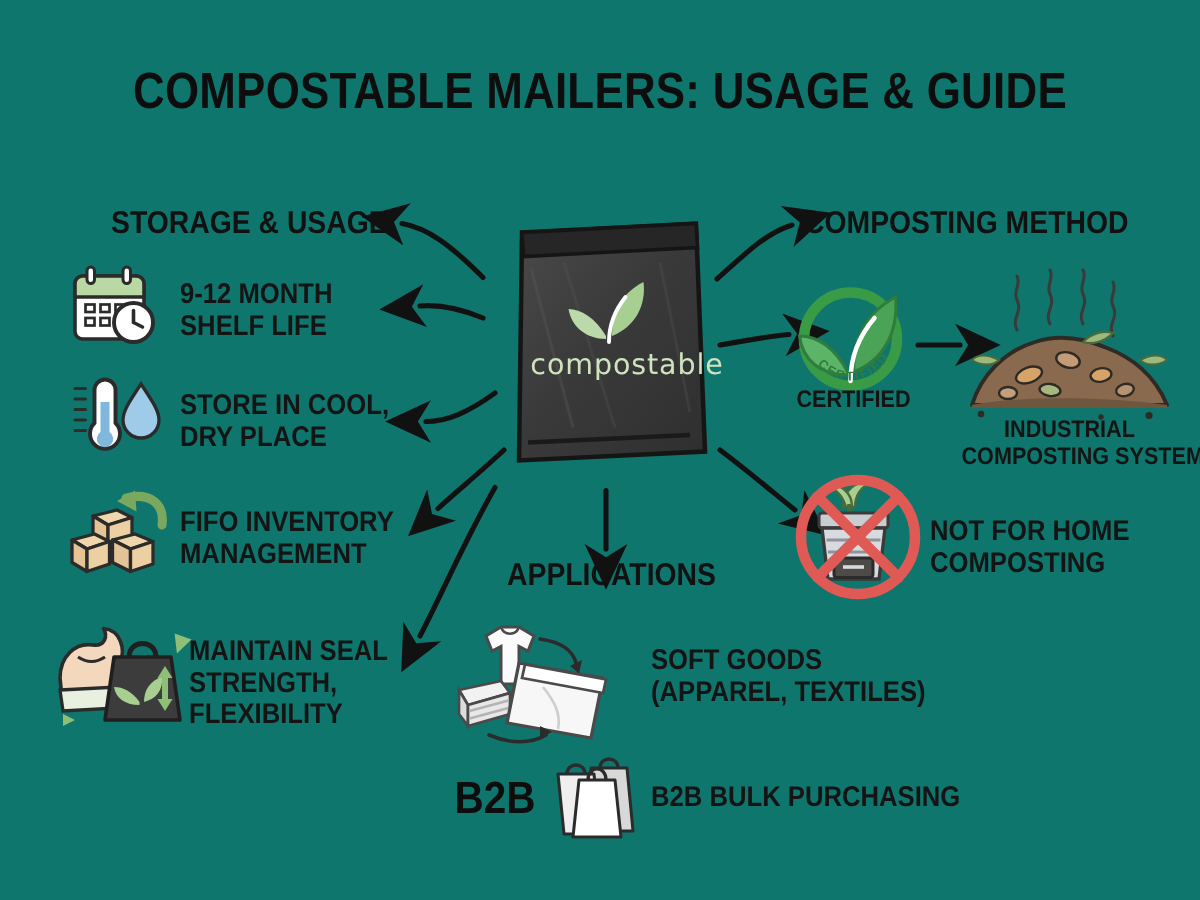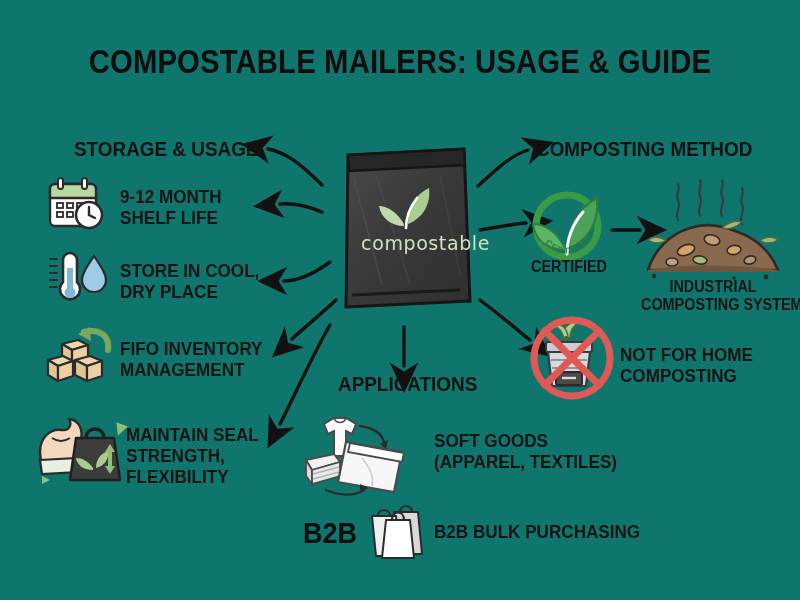--- a/index.html
+++ b/index.html
@@ -128,21 +128,21 @@
     </svg>
   </div>
 
   <div class="abs" style="left:377px; top:182px; width:58px; height:48px;">
     <svg width="58" height="48" viewBox="0 0 58 48">
       <path d="M31,42 C31,28 36,14 52,6 C54,22 46,36 31,42 Z" fill="#a8cf92"></path>
       <path d="M27,42 C20,30 10,24 2,24 C4,36 14,44 27,44 Z" fill="#bcd9a9"></path>
       <path d="M29,46 C29,36 32,26 40,16" stroke="#ffffff" stroke-width="2.6" fill="none" stroke-linecap="round"></path>
     </svg>
   </div>
-  <div class="abs bag-word" style="left:346px; top:232px; width:144px; text-align:right;">compostable</div>
+  <div class="abs bag-word" style="left:346px; top:232px; width:144px; text-align:center;">compostable</div>
 
   <div class="abs section-head" style="left:74px; top:137px;">STORAGE &amp; USAGE</div>
 
   <div class="abs" style="left:44px; top:176px; width:64px; height:56px;">
     <svg width="64" height="56" viewBox="0 0 64 56">
       <rect x="6" y="8" width="46" height="42" rx="5" fill="#ffffff" stroke="#2b2b2b" stroke-width="2.4"></rect>
       <path d="M6,13 a5,5 0 0 1 5,-5 h36 a5,5 0 0 1 5,5 v9 h-46 z" fill="#b9d8a3" stroke="#2b2b2b" stroke-width="2.4"></path>
       <rect x="14" y="2" width="5" height="11" rx="2.5" fill="#ffffff" stroke="#2b2b2b" stroke-width="2"></rect>
       <rect x="38" y="2" width="5" height="11" rx="2.5" fill="#ffffff" stroke="#2b2b2b" stroke-width="2"></rect>
       <g fill="none" stroke="#2b2b2b" stroke-width="1.8">

